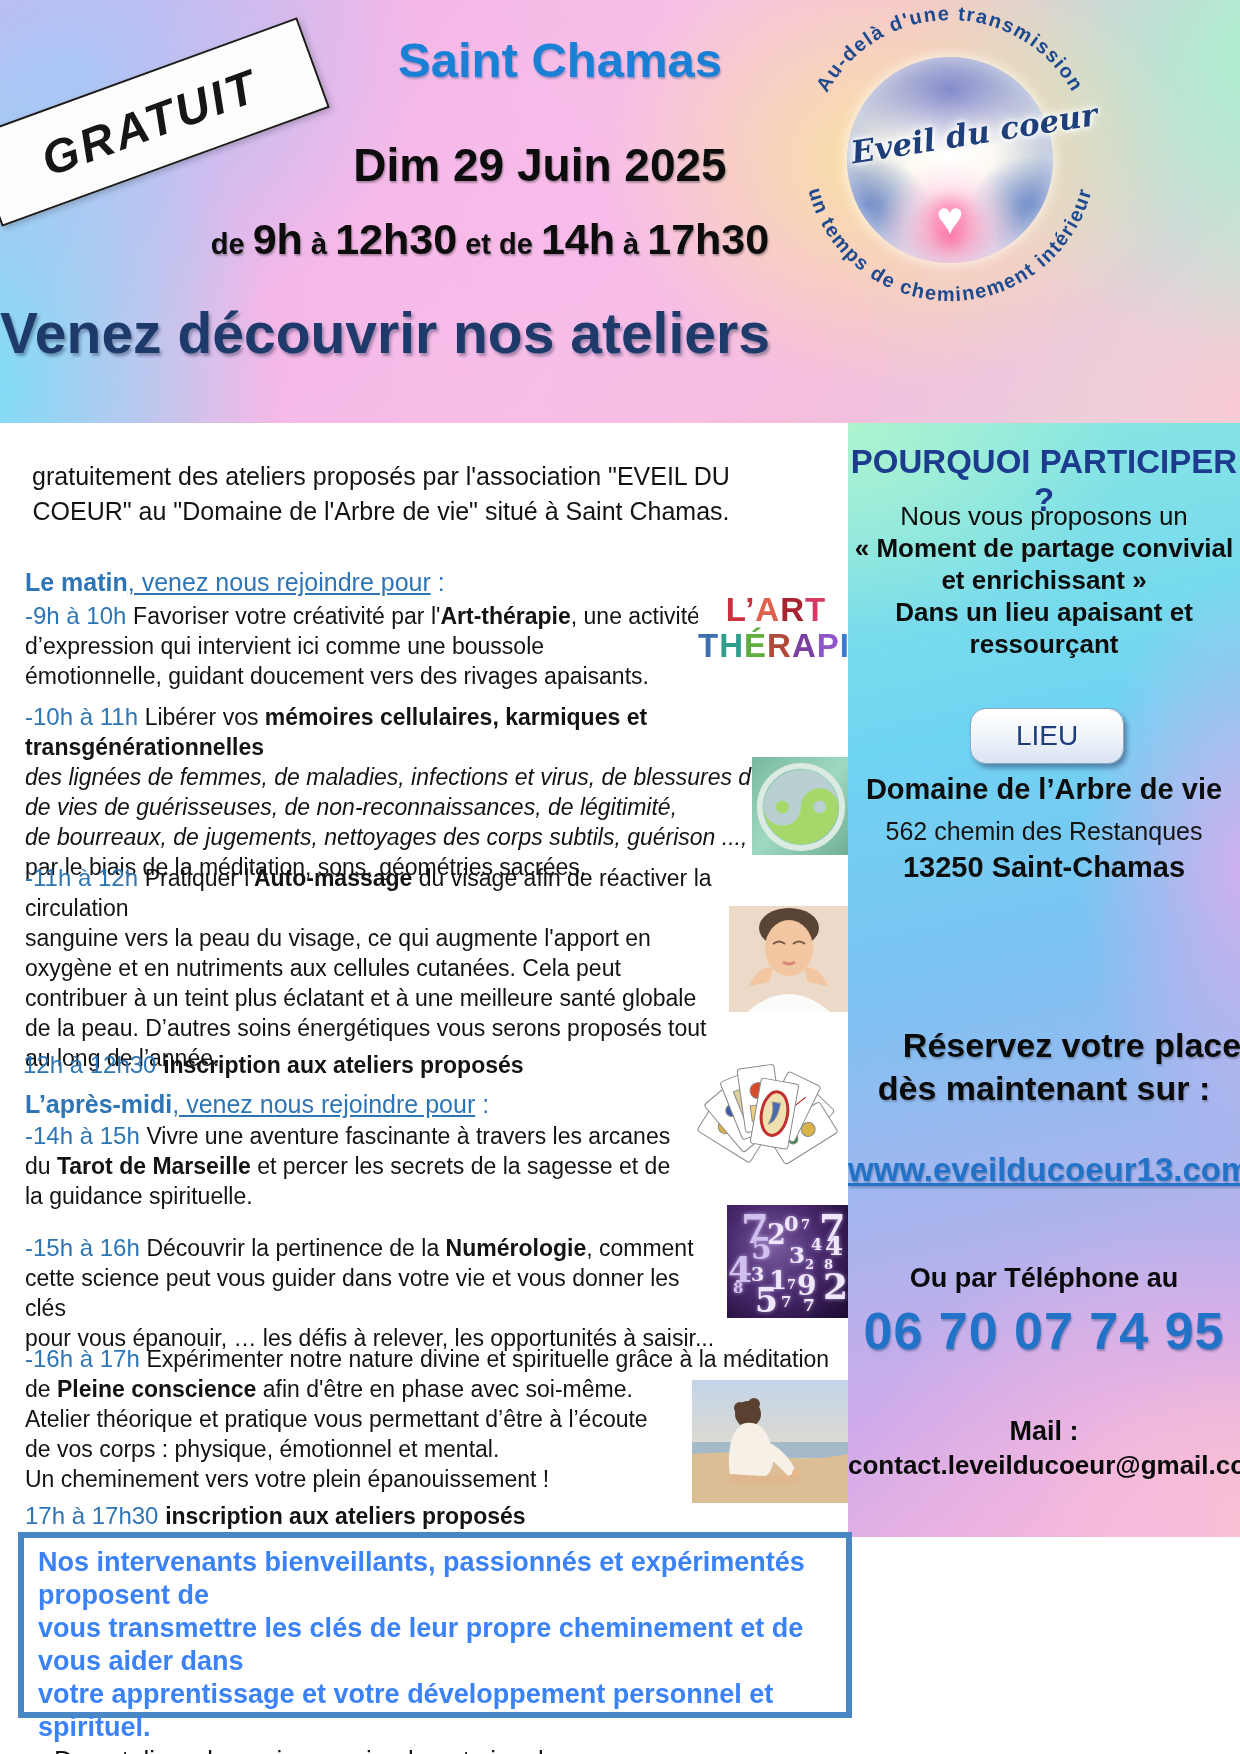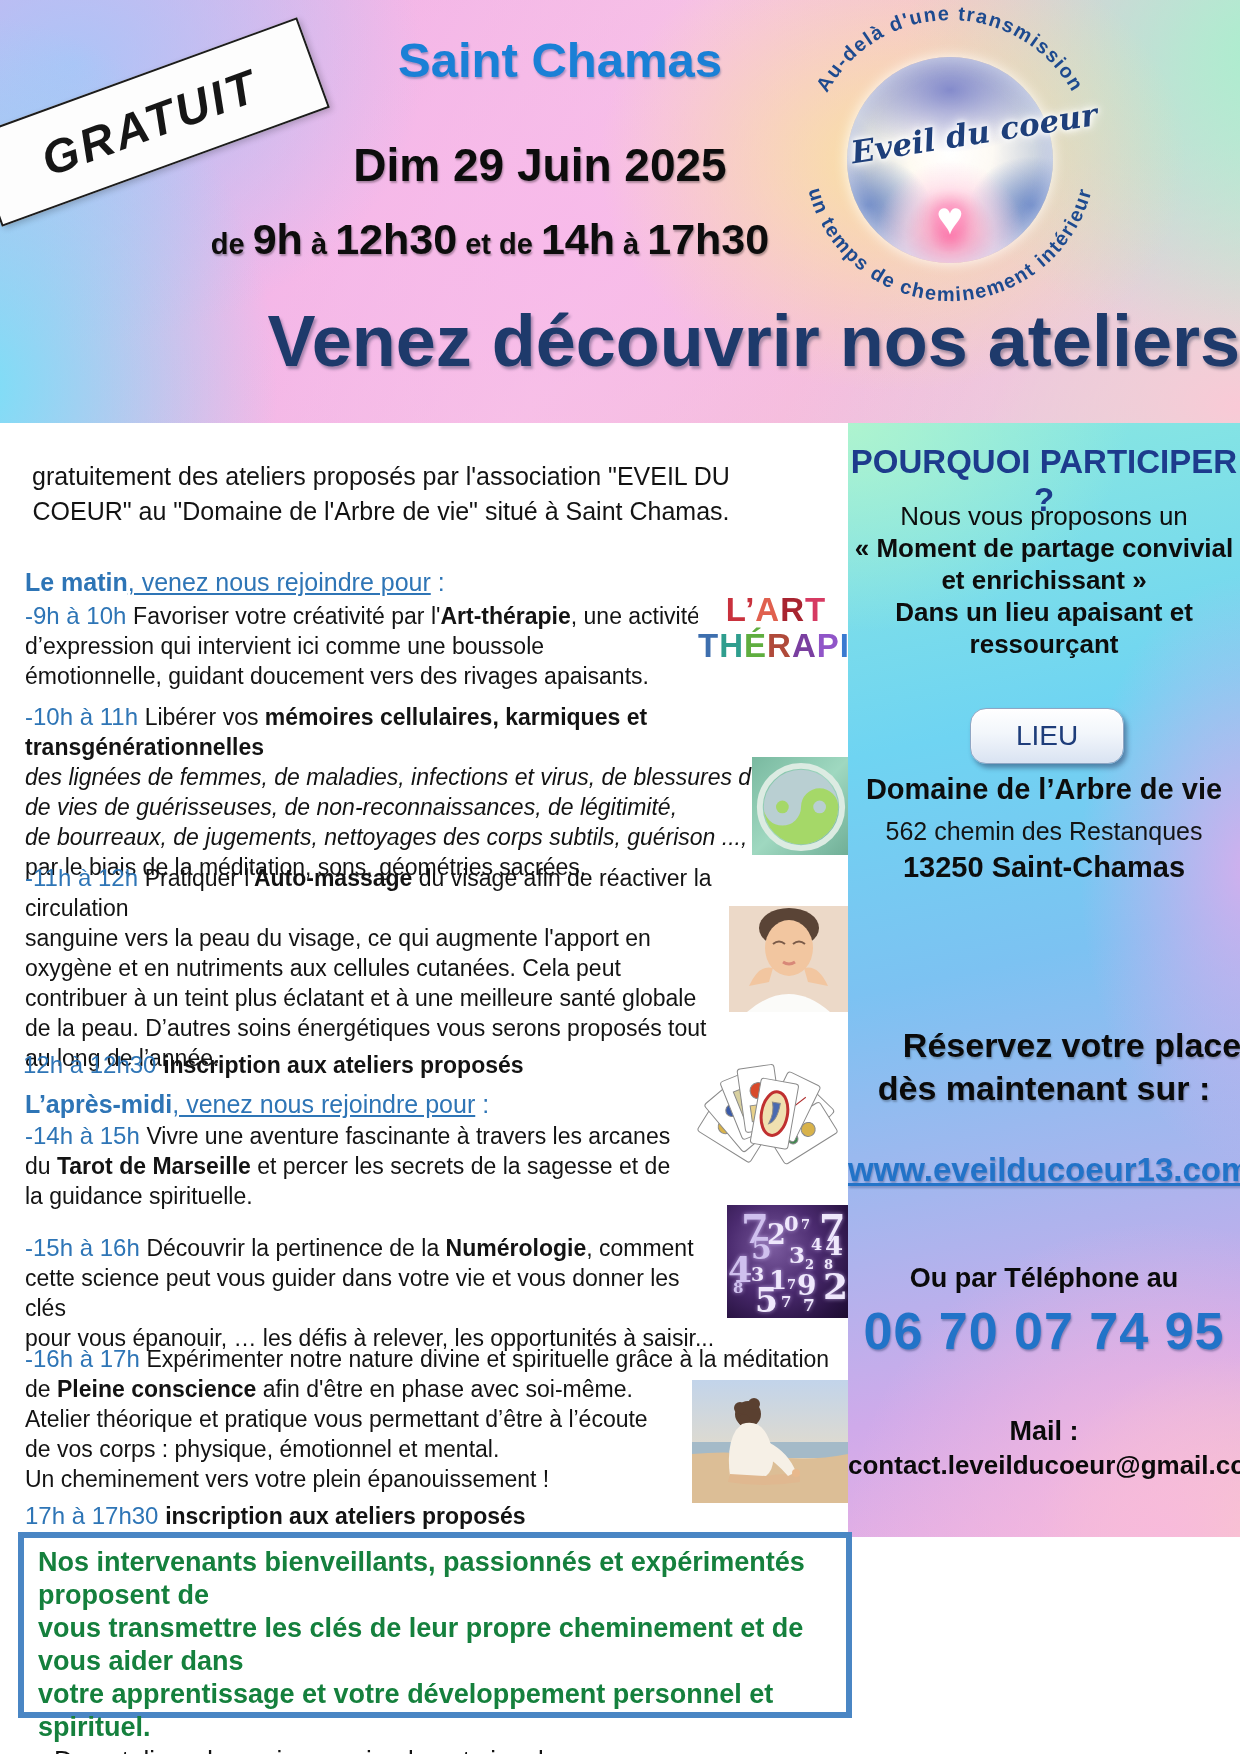--- a/index.html
+++ b/index.html
@@ -23,22 +23,22 @@
   .badge span{font-size:47px;font-weight:bold;font-style:italic;letter-spacing:3px;color:#161616;}
 
   .city{position:absolute;left:300px;top:32px;width:520px;text-align:center;
     font-size:49px;font-weight:bold;color:#1a80d6;text-shadow:1px 2px 2px rgba(30,60,120,.35);}
   .date{position:absolute;left:270px;top:138px;width:540px;text-align:center;
     font-size:46px;font-weight:bold;color:#0d0d0d;text-shadow:1px 2px 2px rgba(0,0,0,.3);}
   .timeline{position:absolute;left:120px;top:215px;width:740px;text-align:center;color:#0d0d0d;
     text-shadow:1px 2px 2px rgba(0,0,0,.3);}
   .timeline .sm{font-size:29px;font-weight:bold;}
   .timeline .lg{font-size:43px;font-weight:bold;}
-  .title{position:absolute;left:0;top:300px;width:1240px;text-align:right;
-    font-size:72px;font-weight:bold;color:#1e3a6b;text-shadow:2px 3px 3px rgba(20,30,60,.35);}
+  .title{position:absolute;left:0;top:300px;width:1240px;text-align:left;
+    font-size:57px;font-weight:bold;color:#1e3a6b;text-shadow:2px 3px 3px rgba(20,30,60,.35);}
 
   
   .logo{position:absolute;left:778px;top:5px;width:345px;height:315px;}
   .logo-circle{position:absolute;left:69px;top:52px;width:206px;height:206px;border-radius:50%;
     background:
       radial-gradient(circle at 50% 86%, rgba(255,120,170,.95) 0%, rgba(255,170,200,.8) 10%, rgba(255,205,228,.5) 22%, rgba(255,255,255,0) 36%),
       radial-gradient(ellipse 90px 70px at 10% 72%, rgba(64,104,188,.65), rgba(64,104,188,0) 70%),
       radial-gradient(ellipse 90px 70px at 90% 72%, rgba(64,104,188,.65), rgba(64,104,188,0) 70%),
       radial-gradient(ellipse 130px 80px at 50% 16%, rgba(120,128,200,.9), rgba(120,128,200,0) 78%),
       radial-gradient(circle at 50% 46%, #ffffff 0%, rgba(255,255,255,.85) 28%, rgba(198,214,240,.7) 55%, #93a2d4 84%, #7e8cc6 100%);
@@ -99,21 +99,21 @@
   #e4{left:23px;top:1050px;width:700px;}
   #sec-afternoon{left:25px;top:1089px;}
   #e5{left:25px;top:1121px;width:660px;}
   #e6{left:25px;top:1233px;width:700px;}
   #e7{left:25px;top:1344px;width:810px;}
   #e8{left:25px;top:1501px;width:700px;}
 
   
   .fbox{position:absolute;left:18px;top:1532px;width:808px;height:166px;border:6px solid #4a86c4;
     padding:8px 0 0 14px;background:#fff;}
-  .fbox .fb{color:#15803d;font-weight:bold;font-size:27px;line-height:33px;}
+  .fbox .fb{color:#3b82f6;font-weight:bold;font-size:27px;line-height:33px;}
   .fbox .fk{color:#131313;font-size:26px;line-height:33px;}
 
   
   .img{position:absolute;overflow:hidden;}
   #img-art{left:698px;top:578px;width:156px;height:112px;background:#fff;text-align:center;
     font-weight:bold;font-size:33px;line-height:36px;padding-top:14px;letter-spacing:1px;}
   .a1{color:#c9313d;} .a2{color:#e0604e;} .a3{color:#a82430;} .a4{color:#d63a62;}
   .a5{color:#3e6fae;} .a6{color:#2f9e8e;} .a7{color:#5fae3f;} .a8{color:#b04a3a;}
   .a9{color:#7a3fa0;} .a10{color:#9055c8;} .a11{color:#3a7ad0;} .a12{color:#d4b32a;}
   #img-yin{left:752px;top:757px;width:98px;height:98px;}

